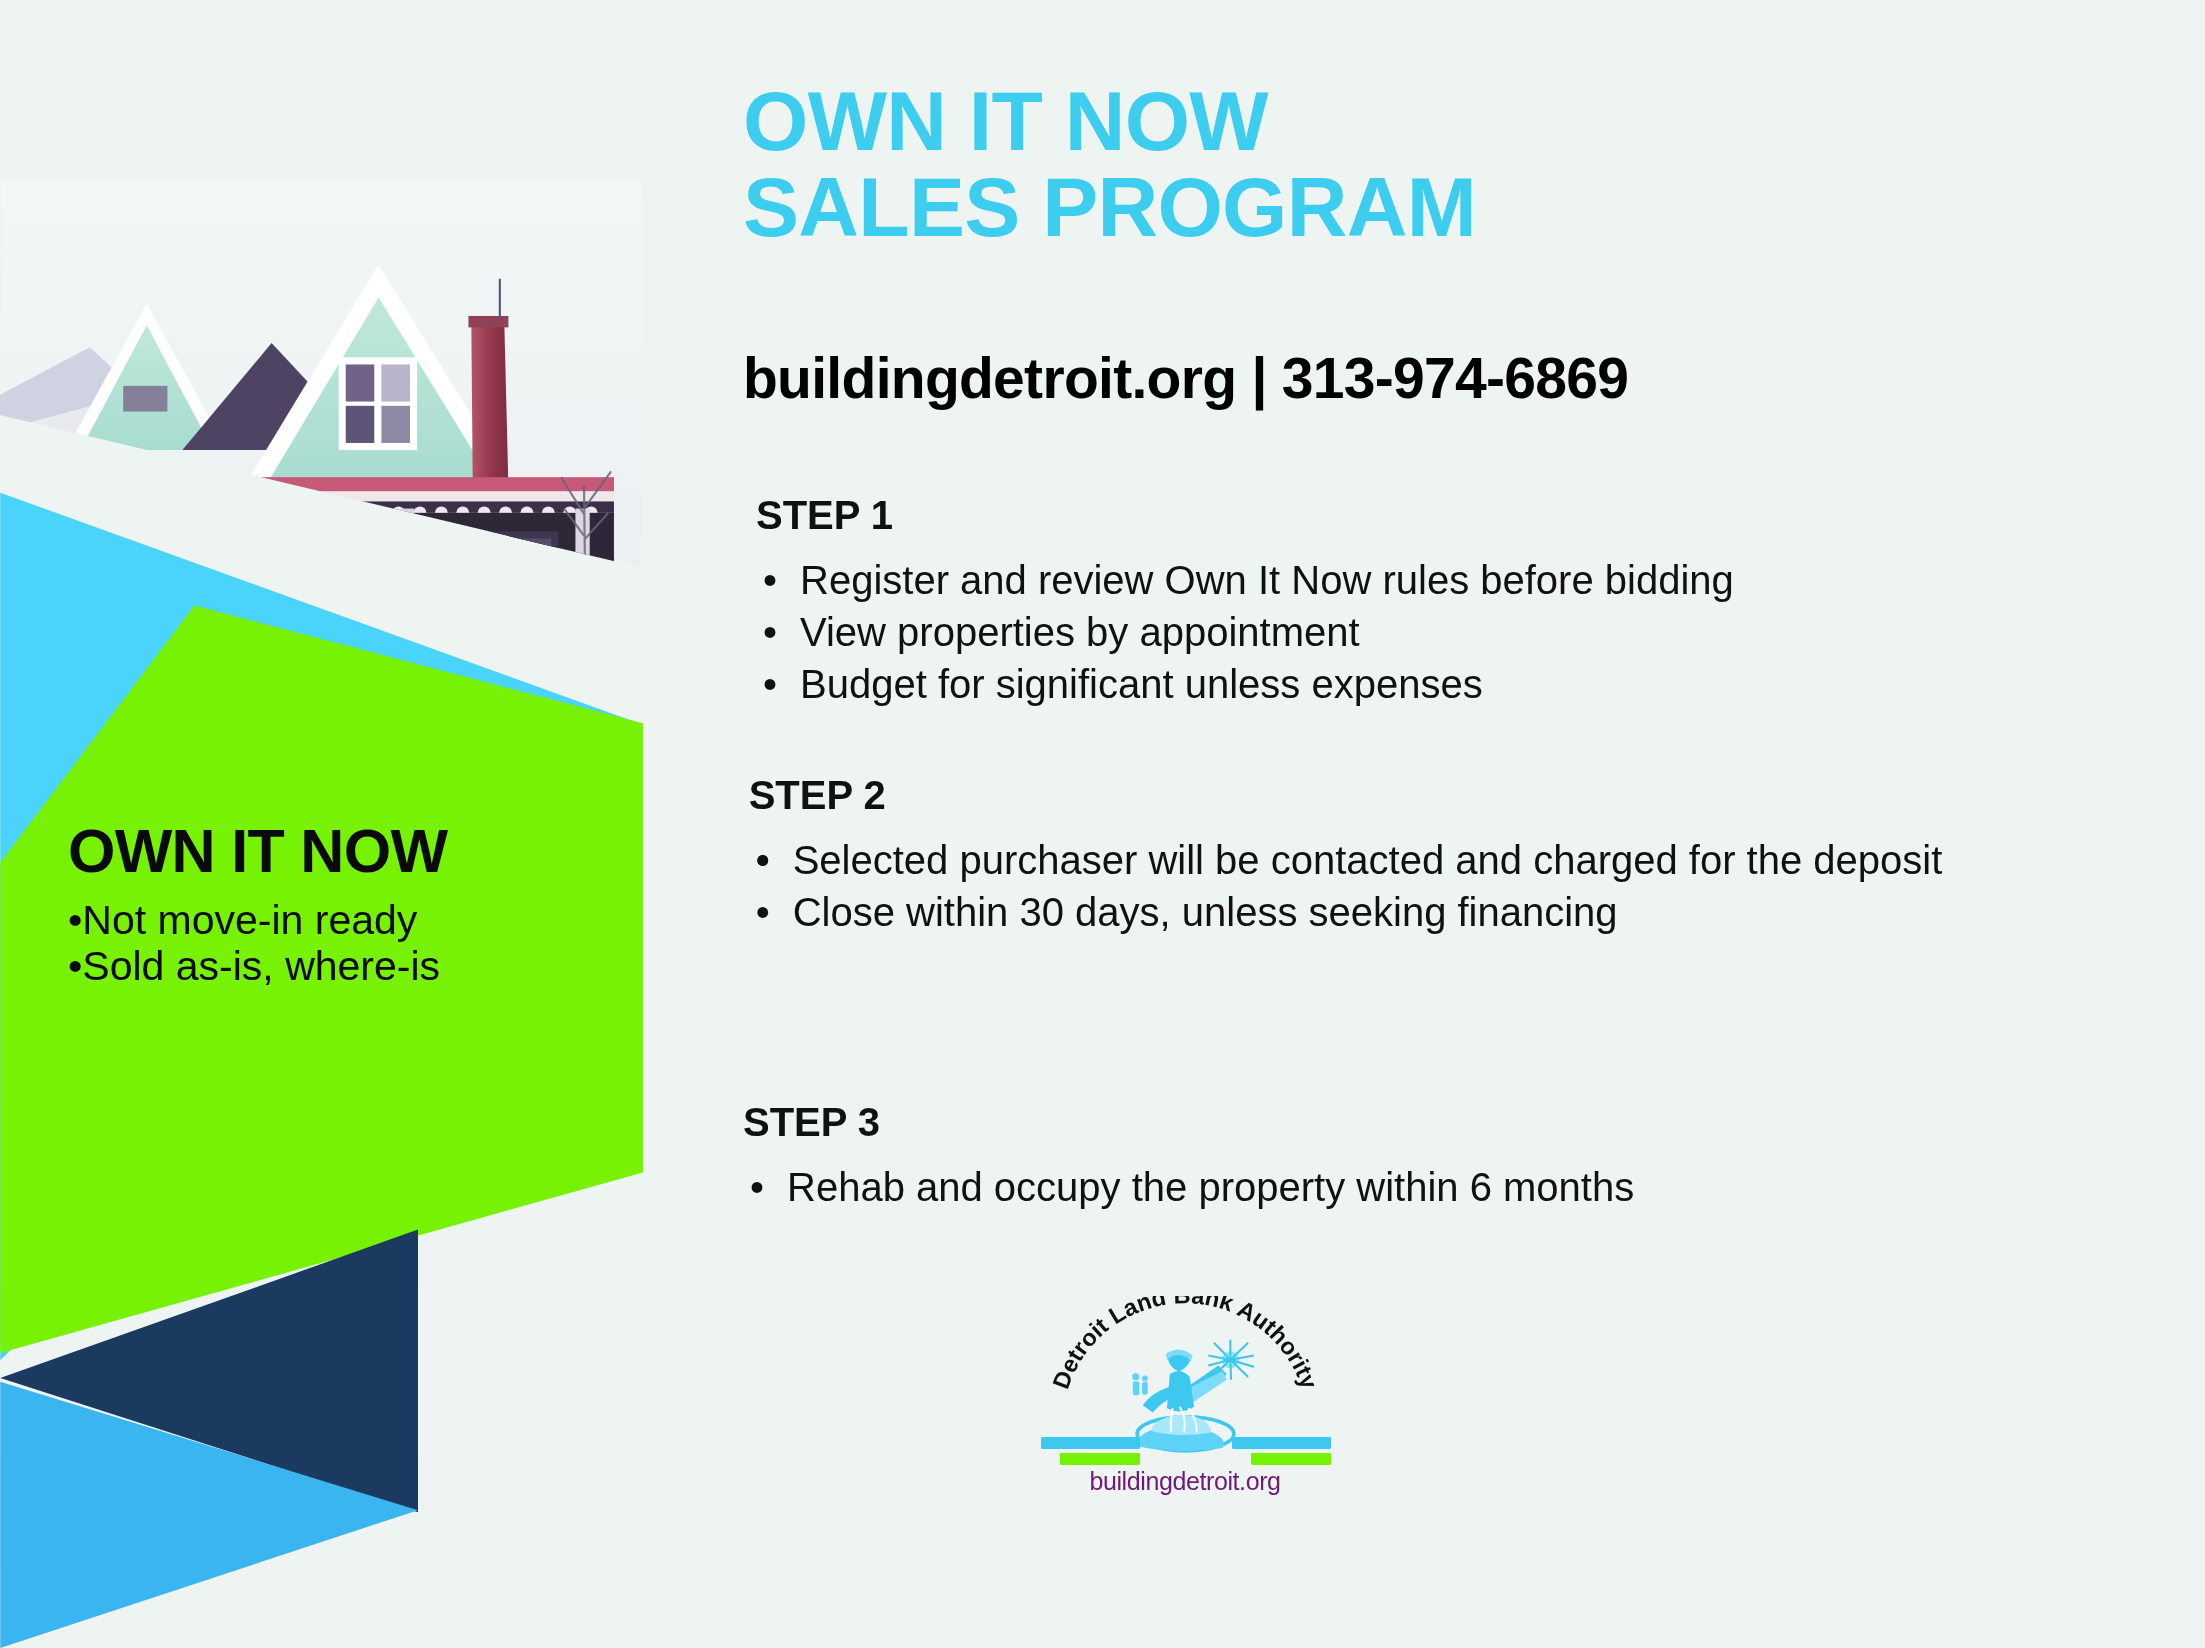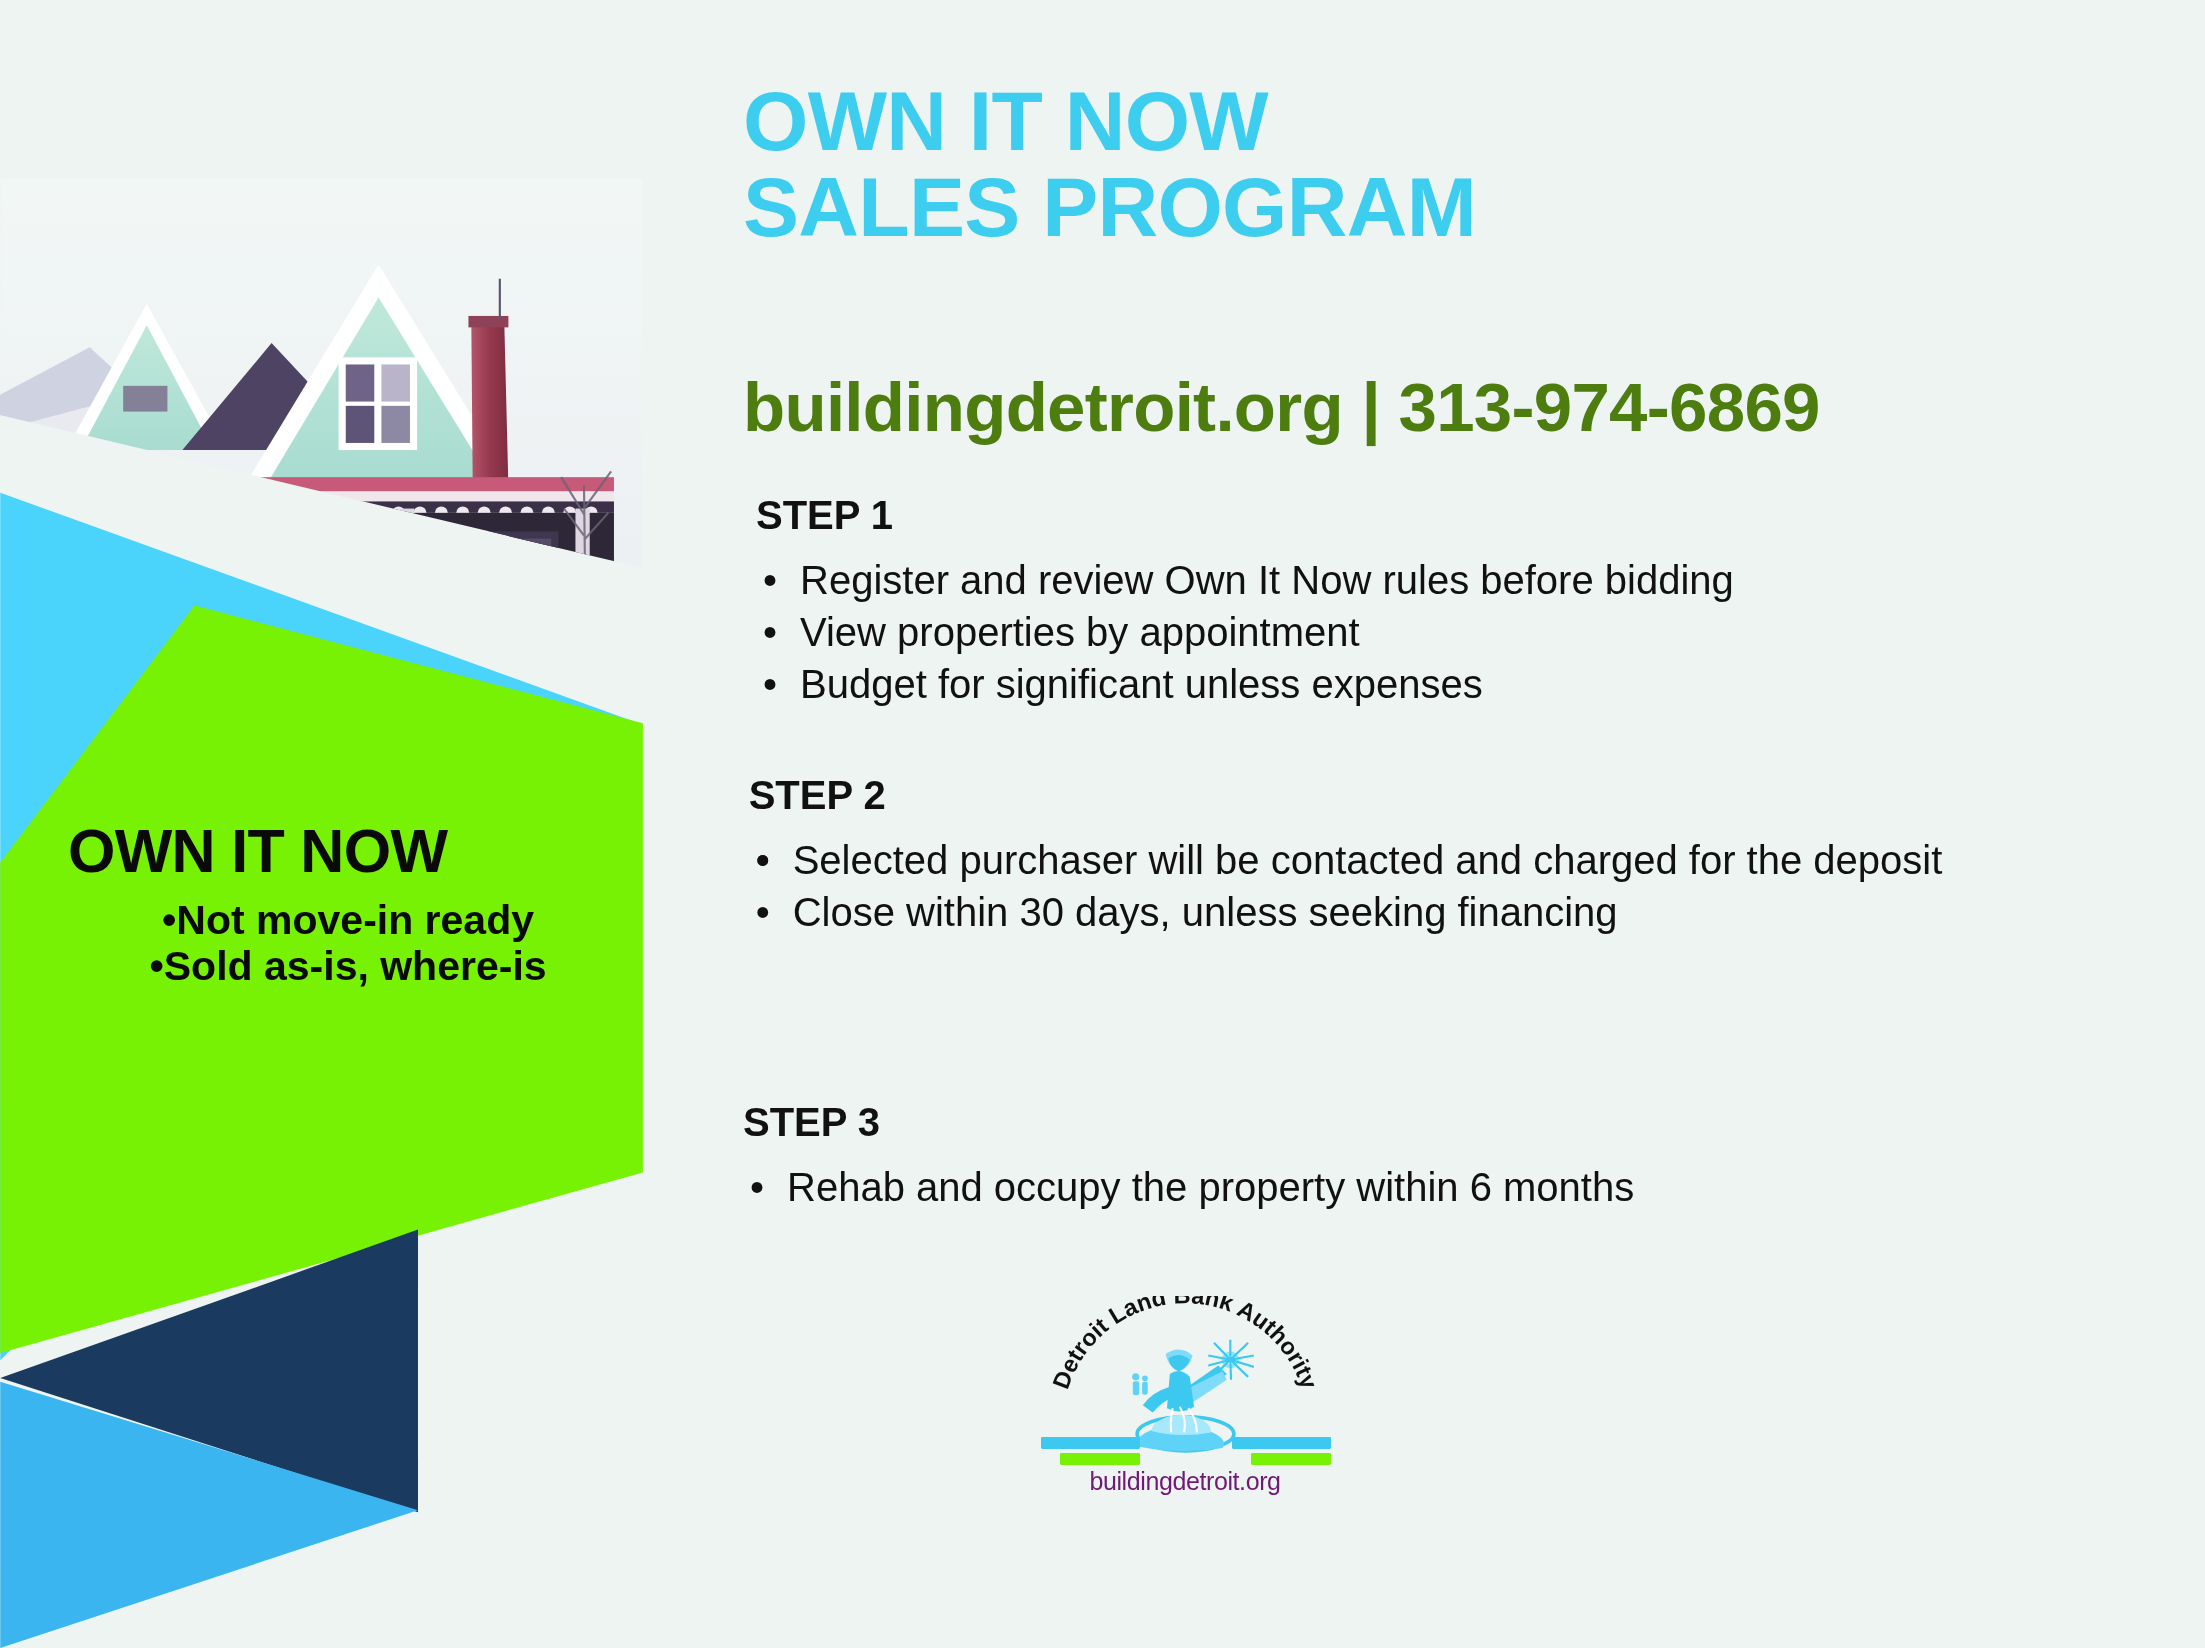--- a/index.html
+++ b/index.html
@@ -54,22 +54,21 @@
     letter-spacing: -0.7px;
     line-height: 1.0;
     margin: 0 0 15.7px 0;
     white-space: nowrap;
   }
   .ribbon-bullet {
     font-size: 41px;
     color: #0a0a0a;
     line-height: 1.12;
     white-space: nowrap;
-    font-weight: 700;
-    text-align: center;
+    font-weight: 400;
   }
 
   
   #content {
     position: absolute;
     left: 743px;
     top: 0;
     width: 1428px;
     height: 1648px;
   }
@@ -80,25 +79,25 @@
     color: #3dcdef;
     font-size: 84px;
     font-weight: bold;
     line-height: 1.02;
     letter-spacing: -0.7px;
   }
   #headline div { white-space: nowrap; }
 
   #contact-line {
     position: absolute;
-    top: 368px;
+    top: 345px;
     left: 0;
-    font-size: 69px;
+    font-size: 57px;
     font-weight: bold;
-    color: #4d7c0f;
+    color: #000000;
     letter-spacing: -0.7px;
     white-space: nowrap;
   }
 
   .step-block { position: absolute; left: 0; width: 1400px; }
   #step-1 { top: 493px; margin-left: 13px; }
   #step-2 { top: 773px; padding-left: 5.7px; }
   #step-3 { top: 1064px; margin-top: 36px; }
 
   .step-heading {

